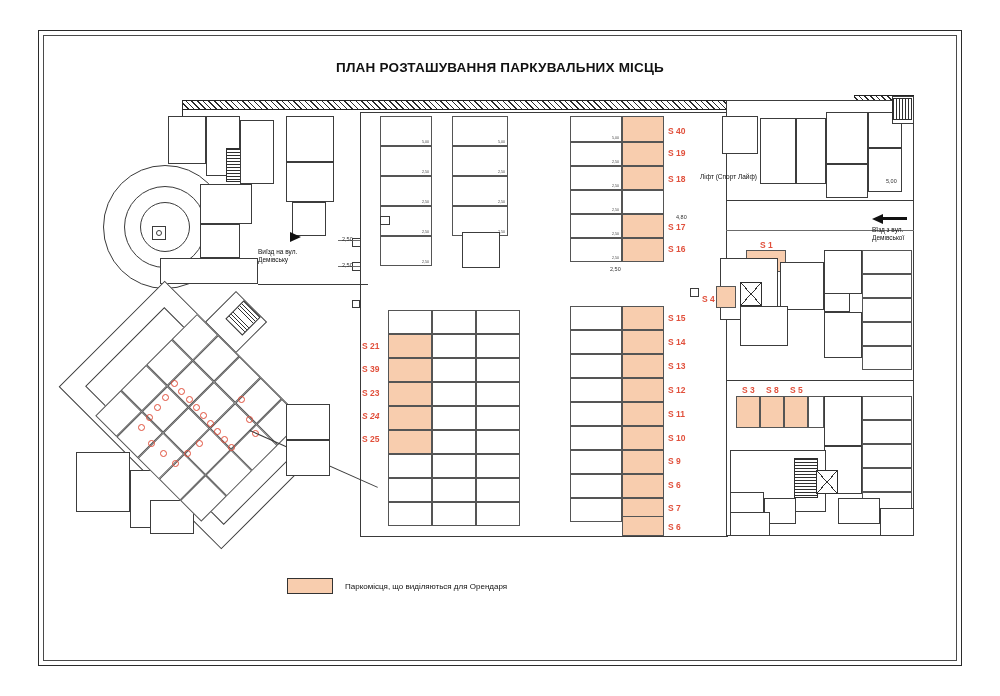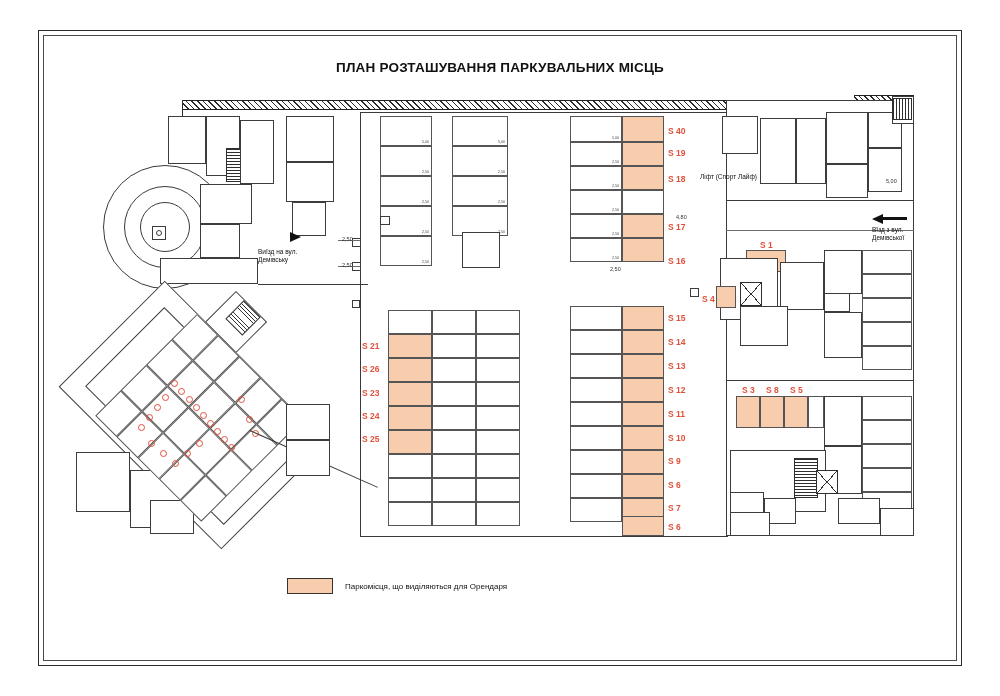--- a/index.html
+++ b/index.html
@@ -481,36 +481,36 @@
 
   <div class="arrow-right" style="left:290px; top:232px;"></div>
   <div class="note" style="left:258px; top:248px;">Виїзд на вул.<br>Демівську</div>
 
   <div class="note" style="left:700px; top:173px;">Ліфт (Спорт Лайф)</div>
 
   <div class="slabel" style="left:668px; top:126px;">S 40</div>
   <div class="slabel" style="left:668px; top:148px;">S 19</div>
   <div class="slabel" style="left:668px; top:174px;">S 18</div>
   <div class="slabel" style="left:668px; top:222px;">S 17</div>
-  <div class="slabel" style="left:668px; top:256px;text-align:right;">S 16</div>
+  <div class="slabel" style="left:668px; top:244px;text-align:right;">S 16</div>
   <div class="slabel" style="left:668px; top:313px;">S 15</div>
   <div class="slabel" style="left:668px; top:337px;">S 14</div>
   <div class="slabel" style="left:668px; top:361px;">S 13</div>
   <div class="slabel" style="left:668px; top:385px;">S 12</div>
   <div class="slabel" style="left:668px; top:409px;">S 11</div>
   <div class="slabel" style="left:668px; top:433px;">S 10</div>
   <div class="slabel" style="left:668px; top:456px;">S 9</div>
   <div class="slabel" style="left:668px; top:480px;">S 6</div>
   <div class="slabel" style="left:668px; top:503px;">S 7</div>
   <div class="slabel" style="left:668px; top:522px;">S 6</div>
 
   <div class="slabel" style="left:362px; top:341px;">S 21</div>
-  <div class="slabel" style="left:362px; top:364px;">S 26</div>
+  <div class="slabel" style="left:362px; top:364px;">S 39</div>
   <div class="slabel" style="left:362px; top:388px;">S 23</div>
-  <div class="slabel" style="left:362px; top:411px;">S 24</div>
+  <div class="slabel" style="left:362px; top:411px;font-style:italic;">S 24</div>
   <div class="slabel" style="left:362px; top:434px;">S 25</div>
 
   <div class="slabel" style="left:760px; top:240px;">S 1</div>
   <div class="slabel" style="left:702px; top:294px;">S 4</div>
   <div class="slabel" style="left:742px; top:385px;">S 3</div>
   <div class="slabel" style="left:766px; top:385px;">S 8</div>
   <div class="slabel" style="left:790px; top:385px;">S 5</div>
 
   <div class="note-small" style="left:342px; top:236px;">2,50</div>
   <div class="note-small" style="left:342px; top:262px;">2,50</div>

